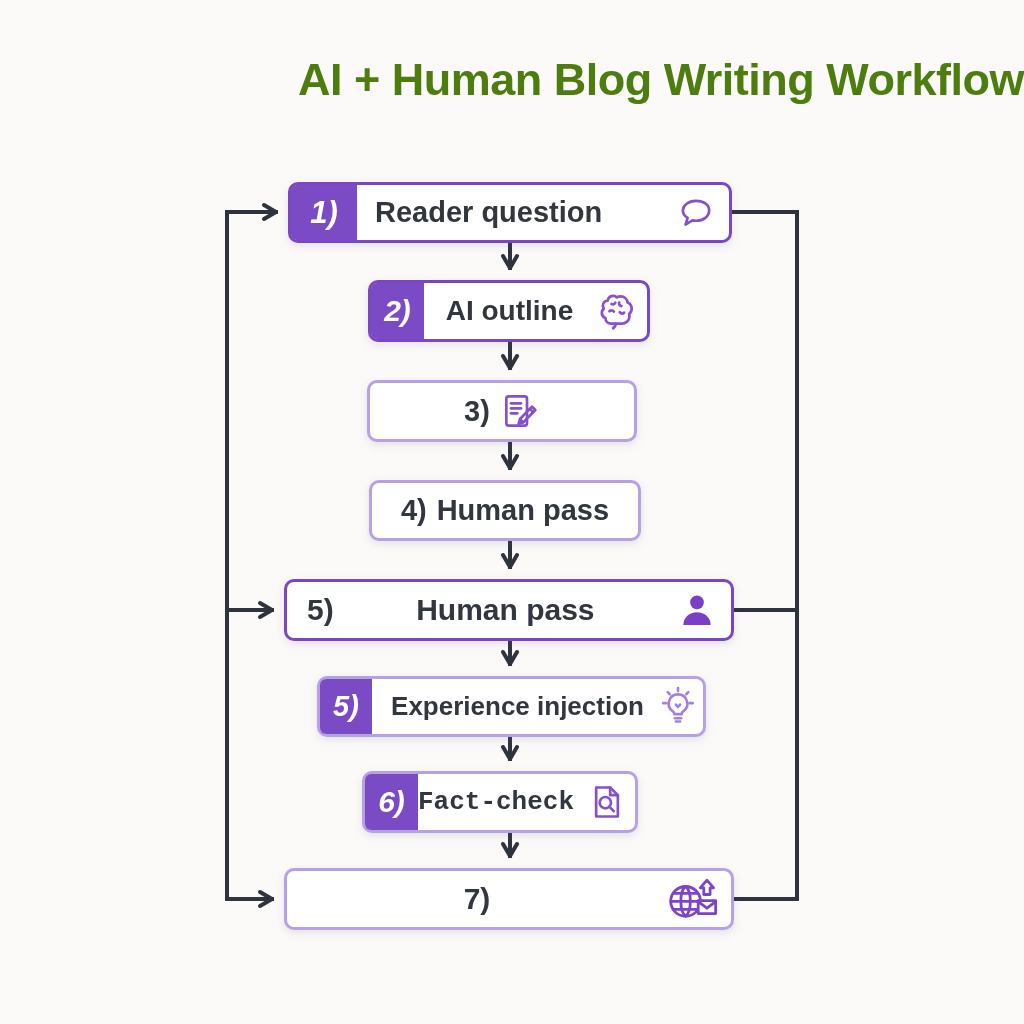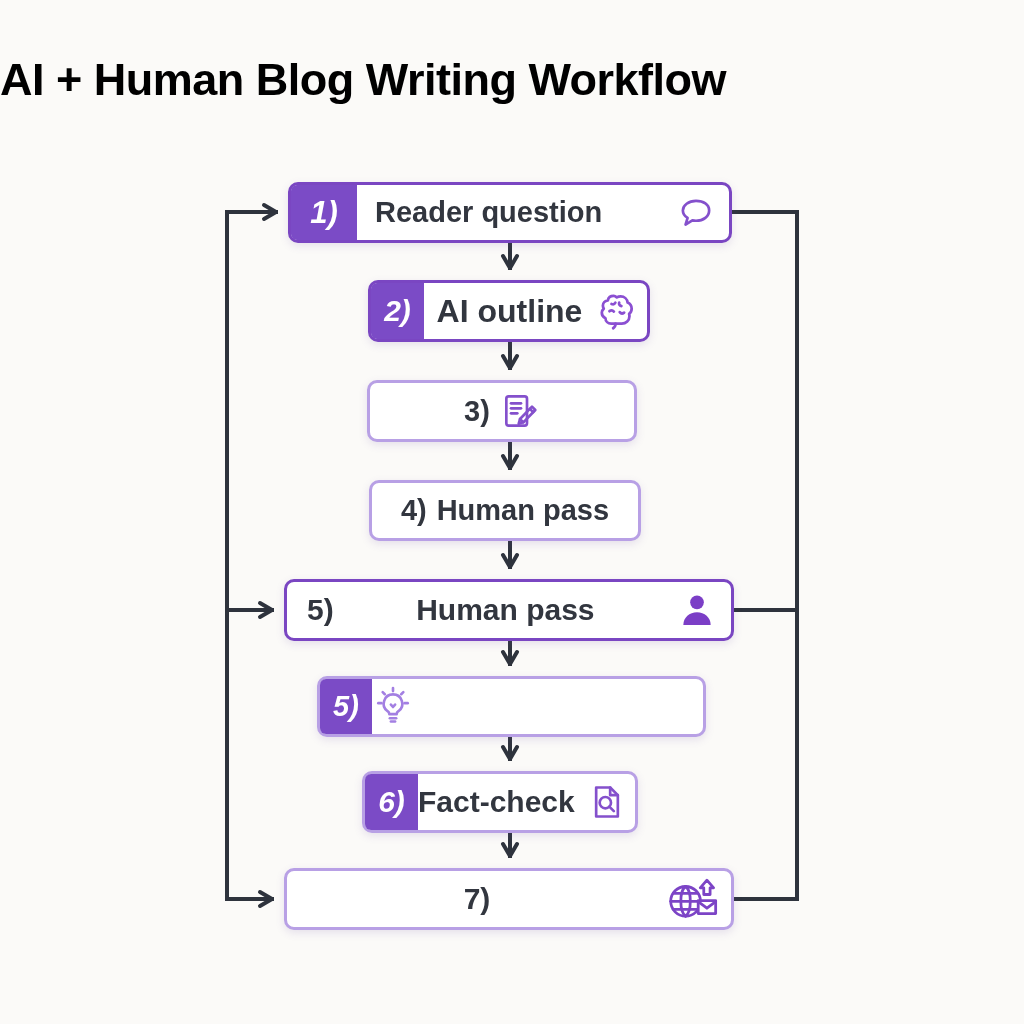--- a/index.html
+++ b/index.html
@@ -2,22 +2,22 @@
 <html><head>
 <meta charset="utf-8">
 <style>
   html,body{margin:0;padding:0;}
   body{
     width:1024px;height:1024px;position:relative;overflow:hidden;
     background:#FBFAF8;
     font-family:"Liberation Sans", sans-serif;
   }
   .title{
-    position:absolute;left:0;top:54px;width:1024px;text-align:left;
-    font-size:45px;font-weight:800;color:#000000;letter-spacing:-0.5px;
+    position:absolute;left:0;top:54px;width:1024px;text-align:right;
+    font-size:45px;font-weight:800;color:#4d7c0f;letter-spacing:-0.5px;
   }
   .connectors{position:absolute;left:0;top:0;z-index:0;}
   .box{
     position:absolute;z-index:1;display:flex;align-items:center;
     background:#ffffff;border-radius:10px;box-sizing:border-box;
     box-shadow:0 3px 8px rgba(110,80,170,0.15);
     font-weight:700;color:#32363F;white-space:nowrap;
   }
   .border-dark{border:3.5px solid #7A46C2;}
   .border-light{border:3px solid #B8A0E5;}
@@ -32,42 +32,42 @@
   .icon{flex:0 0 auto;display:flex;align-items:center;justify-content:center;}
 
   
   .b1{left:288px;top:182px;width:444px;height:61px;}
   .b1 .badge{width:66px;font-size:31px;}
   .b1 .lbl{margin-left:18px;font-size:29px;}
   .b1 .icon{margin-left:auto;margin-right:14px;}
 
   .b2{left:368px;top:280px;width:282px;height:62px;}
   .b2 .badge{width:53px;font-size:30px;}
-  .b2 .lbl{flex:1;text-align:center;font-size:32px;}
+  .b2 .lbl{flex:1;text-align:center;font-size:28px;}
   .b2 .icon{margin-right:8px;}
 
   .b3{left:367px;top:380px;width:270px;height:62px;justify-content:center;gap:10px;padding:0 8px;}
   .b3 .num,.b3 .lbl{font-size:29px;}
 
   .b4{left:369px;top:480px;width:272px;height:61px;justify-content:center;gap:10px;}
   .b4 .num,.b4 .lbl{font-size:29px;}
 
   .b5{left:284px;top:579px;width:450px;height:62px;}
   .b5 .num{margin-left:20px;font-size:30px;}
   .b5 .lbl{flex:1;text-align:center;font-size:30px;}
   .b5 .icon{margin-right:14px;}
 
   .b5b{left:317px;top:676px;width:389px;height:61px;}
   .b5b .badge{width:52px;font-size:29px;}
   .b5b .lbl{flex:1;text-align:center;font-size:26px;margin-left:6px;}
   .b5b .icon{margin-right:4px;}
 
   .b6{left:362px;top:771px;width:276px;height:62px;}
   .b6 .badge{width:53px;font-size:30px;}
-  .b6 .lbl{flex:1;font-size:30px;}
+  .b6 .lbl{flex:1;font-size:26px;font-family:Liberation Mono, monospace;}
   .b6 .icon{margin-right:8px;}
 
   .b7{left:284px;top:868px;width:450px;height:62px;}
   .b7 .grow{display:flex;justify-content:center;gap:12px;}
   .b7 .num,.b7 .lbl{font-size:30px;}
   .b7 .icon{margin-right:12px;}
 </style>
 </head>
 <body>
 
@@ -152,20 +152,21 @@
   <span class="icon">
     <svg width="40" height="40" viewBox="0 0 24 24" fill="#7B3EC6">
       <circle cx="12" cy="7.4" r="4.1"></circle>
       <path d="M3.8 21 c0-4.6 3.7-7.7 8.2-7.7 s8.2 3.1 8.2 7.7 z"></path>
     </svg>
   </span>
 </div>
 
 <div class="box border-light b5b">
   <span class="badge">5)</span>
+  <span class="lbl">Experience injection</span>
   <span class="icon">
     <svg width="42" height="42" viewBox="0 0 24 24" fill="none" stroke="#A37FE2" stroke-width="1.5" stroke-linecap="round" stroke-linejoin="round">
       <path d="M12 4.8 a5.3 5.3 0 0 1 3.1 9.6 c-.6 .4-1 1-1 1.7 h-4.2 c0-.7-.4-1.3-1-1.7 A5.3 5.3 0 0 1 12 4.8 z"></path>
       <path d="M10.2 18.4 h3.6"></path>
         <path d="M10.8 20.3 h2.4"></path>
       <path d="M12 1.2 v1.7"></path>
       <path d="M6.1 3.5 l1.2 1.2"></path>
         <path d="M17.9 3.5 l-1.2 1.2"></path>
       <path d="M3.6 9.8 h1.8"></path>
         <path d="M18.6 9.8 h1.8"></path>

